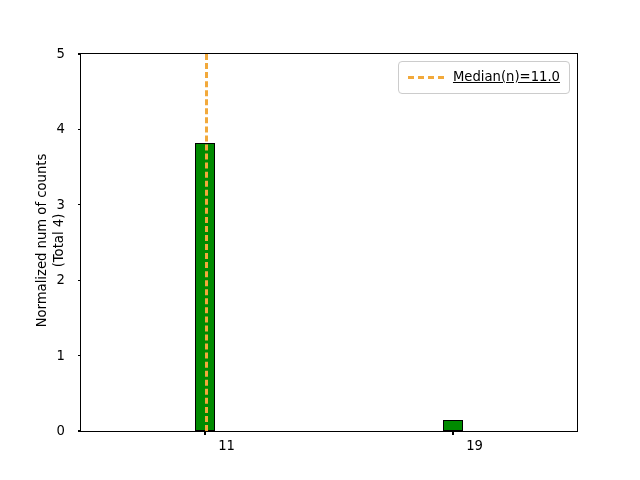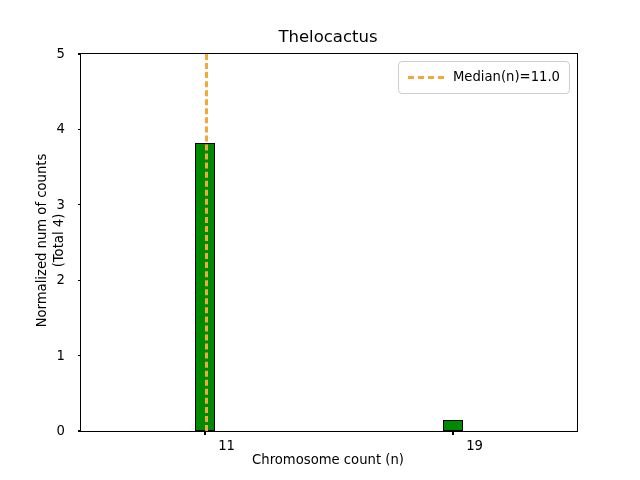--- a/index.html
+++ b/index.html
@@ -183,34 +183,34 @@
     margin-top: 8px;
     width: 36px;
     height: 0;
     border-top: 3.2px dashed #f2a93b;
     flex: none;
   }
   #legend-text {
     display: flex;
     flex-direction: column;
     align-items: flex-end;
+    text-decoration: underline;
   }
   #legend-text span {
     font-size: 13.2px;
     color: #000000;
     line-height: 18px;
     white-space: nowrap;
   }
 </style>
 </head>
 <body>
 
 <div id="figure">
 
-  <div id="chart-title">Thelocactus</div>
 
   <div id="ylabel-wrap">
     <div id="ylabel">Normalized num of counts</div>
     <div id="ylabel2">(Total 4)</div>
   </div>
 
   <div id="plot-area">
     <div id="plot-inner">
       <div class="bar" id="bar-0" style="left: 113.855px; width: 20.2909px; height: 288.028px; background: rgb(0, 138, 0); border-color: rgb(0, 0, 0);"></div>
       <div class="bar" id="bar-1" style="left: 361.855px; width: 20.2909px; height: 11.31px; background: rgb(0, 138, 0); border-color: rgb(0, 0, 0);"></div>
@@ -252,14 +252,13 @@
     </div>
 
     <div id="legend">
       <div id="legend-swatch"></div>
       <div id="legend-text">
         <span>Median(n)=11.0</span>
       </div>
     </div>
   </div>
 
-  <div id="xlabel">Chromosome count (n)</div>
 </div>
 
 </body></html>

